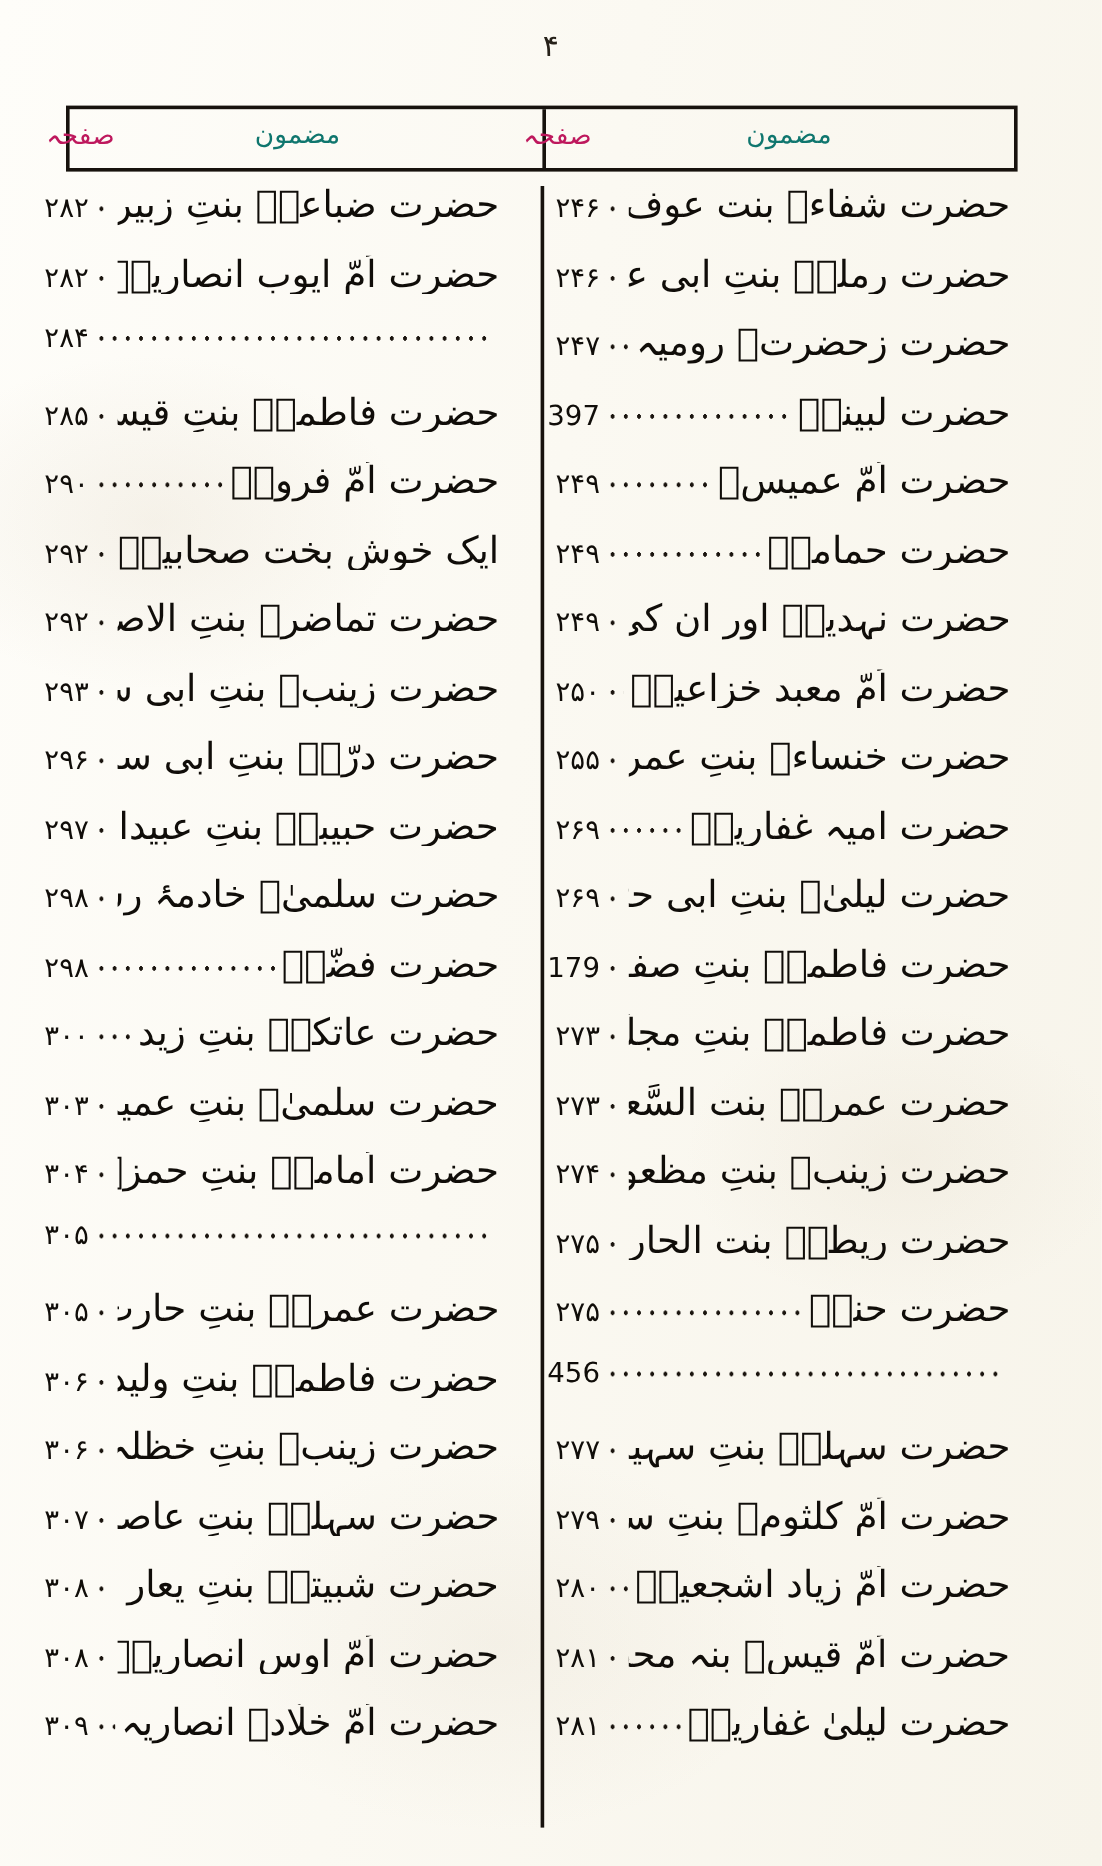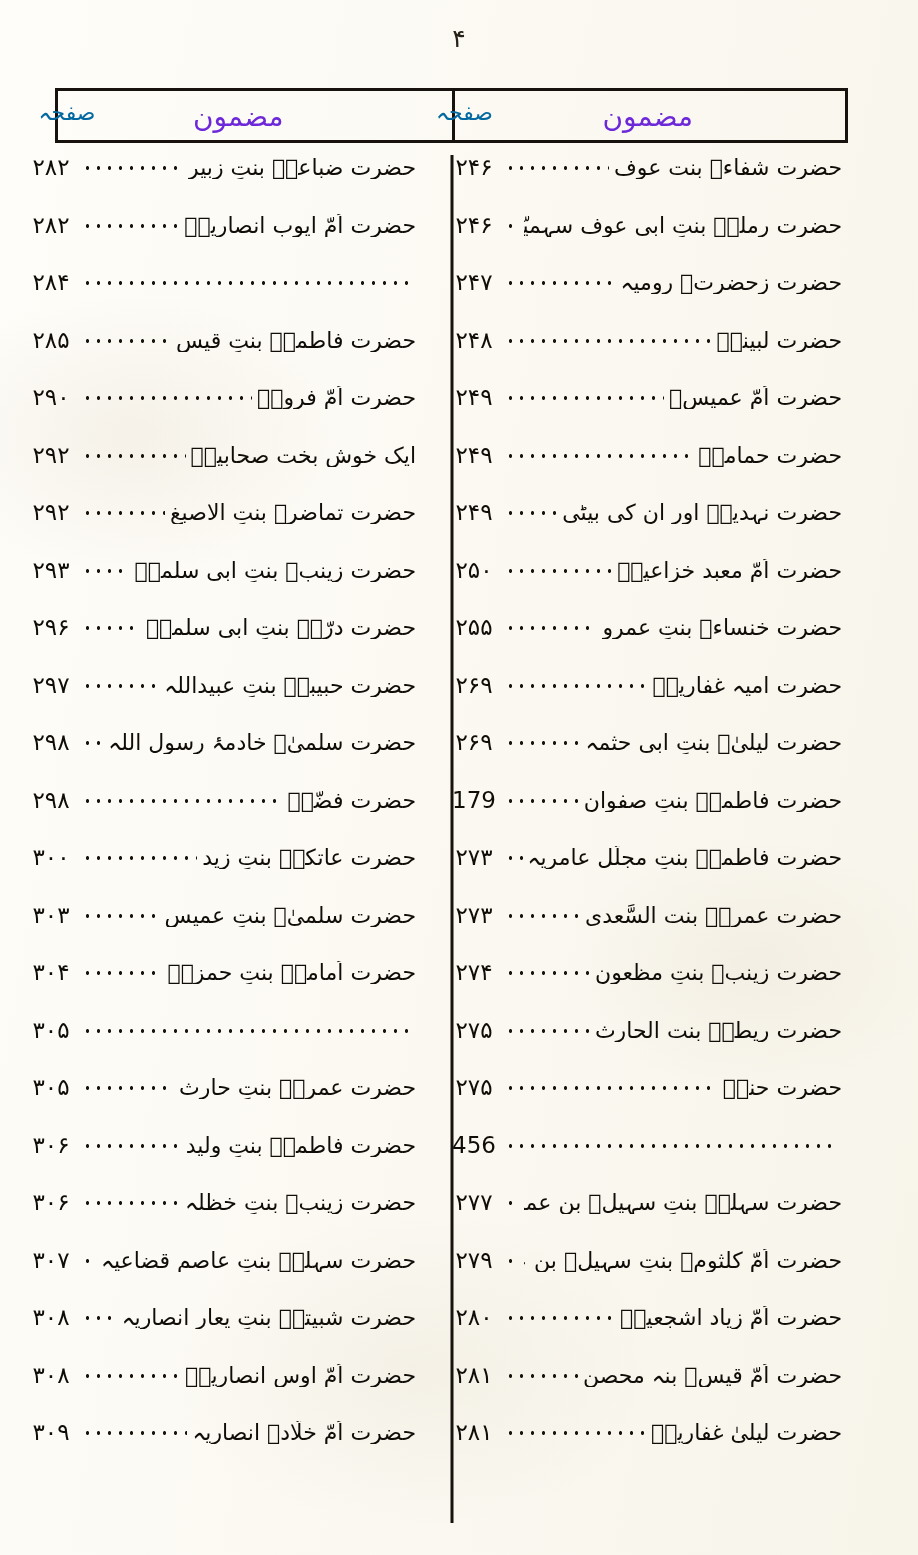--- a/index.html
+++ b/index.html
@@ -65,29 +65,29 @@
     position: relative;
     display: block;
   }
   .header-cell.right-col {
     border-left: 3px solid #17120d;
   }
   .hdr-subject {
     position: absolute;
     top: 9px;
     right: 152px;
-    font-size: 28px;
-    color: #6d28d9;
+    font-size: 22px;
+    color: #0f766e;
   }
   .hdr-page {
     position: absolute;
     top: 9px;
     right: 352px;
     font-size: 22px;
-    color: #0369a1;
+    color: #be185d;
   }
   .header-cell.left-col .hdr-subject { right: 168px; }
   .header-cell.left-col .hdr-page { right: 356px; }
 
   
   .body-row {
     display: flex;
     flex-direction: row;
     margin-top: 12px;
     position: relative;
@@ -113,21 +113,21 @@
 
   .entry {
     display: flex;
     flex-direction: row;
     align-items: baseline;
     height: 57.5px;
     overflow: hidden;
     white-space: nowrap;
   }
   .entry-title {
-    font-size: 22px;
+    font-size: 31px;
     line-height: 1.05;
     color: #100d09;
     flex: 0 0 auto;
     max-width: 318px;
     overflow: hidden;
     text-overflow: clip;
     letter-spacing: -0.3px;
   }
   .entry-leader {
     flex: 1 1 auto;
@@ -147,21 +147,21 @@
     background-size: 11px 4px;
     background-repeat: repeat-x;
     background-position: left bottom;
   }
   .entry-page {
     font-size: 23px;
     line-height: 1.05;
     color: #100d09;
     flex: 0 0 auto;
     min-width: 52px;
-    text-align: center;
+    text-align: right;
     direction: rtl;
   }
 </style>
 </head>
 <body>
 
 <div class="paper-grain"></div>
 
 <div class="page-number">۴</div>
 
@@ -192,21 +192,21 @@
           <span class="entry-page">۲۴۶</span>
         </div>
         <div class="entry">
           <span class="entry-title">حضرت زِحضرتؓ رومیہ</span>
           <span class="entry-leader"></span>
           <span class="entry-page">۲۴۷</span>
         </div>
         <div class="entry">
           <span class="entry-title">حضرت لبینہؓ</span>
           <span class="entry-leader"></span>
-          <span class="entry-page">۲۴۸</span>
+          <span class="entry-page">397</span>
         </div>
         <div class="entry">
           <span class="entry-title">حضرت اُمّ عمیسؓ</span>
           <span class="entry-leader"></span>
           <span class="entry-page">۲۴۹</span>
         </div>
         <div class="entry">
           <span class="entry-title">حضرت حمامہؓ</span>
           <span class="entry-leader"></span>
           <span class="entry-page">۲۴۹</span>

